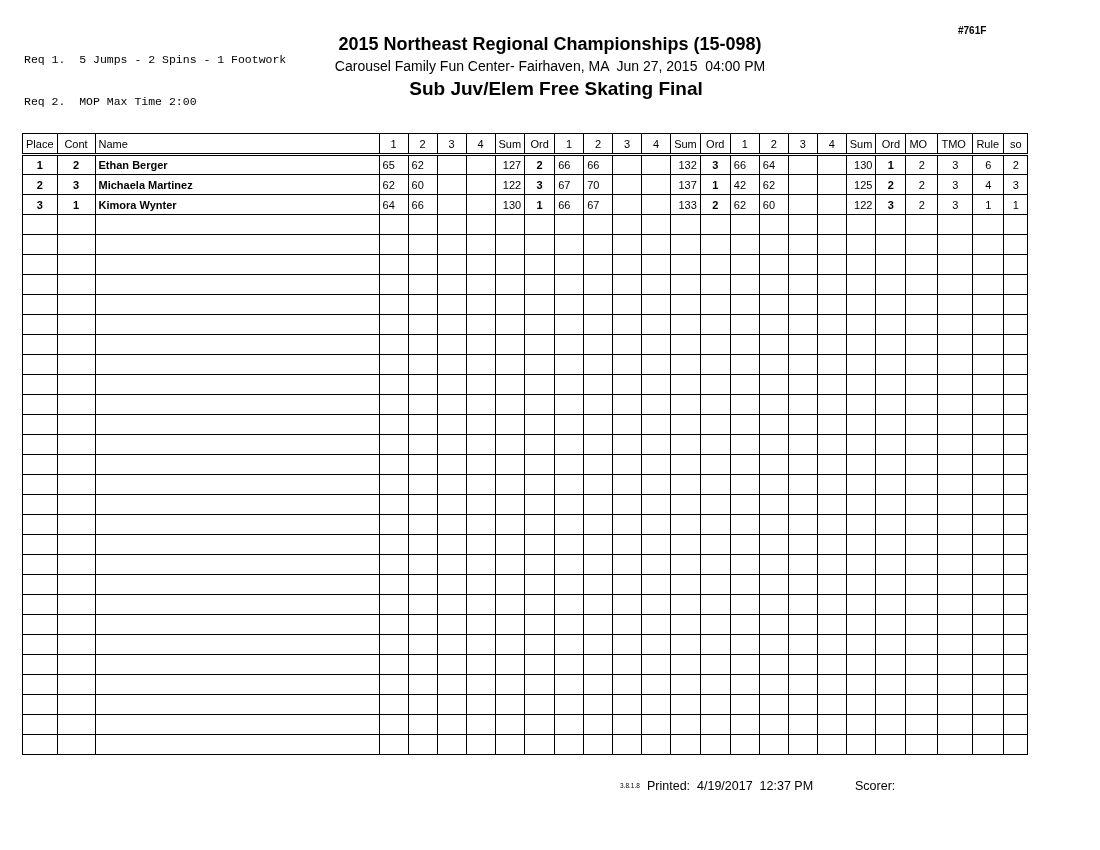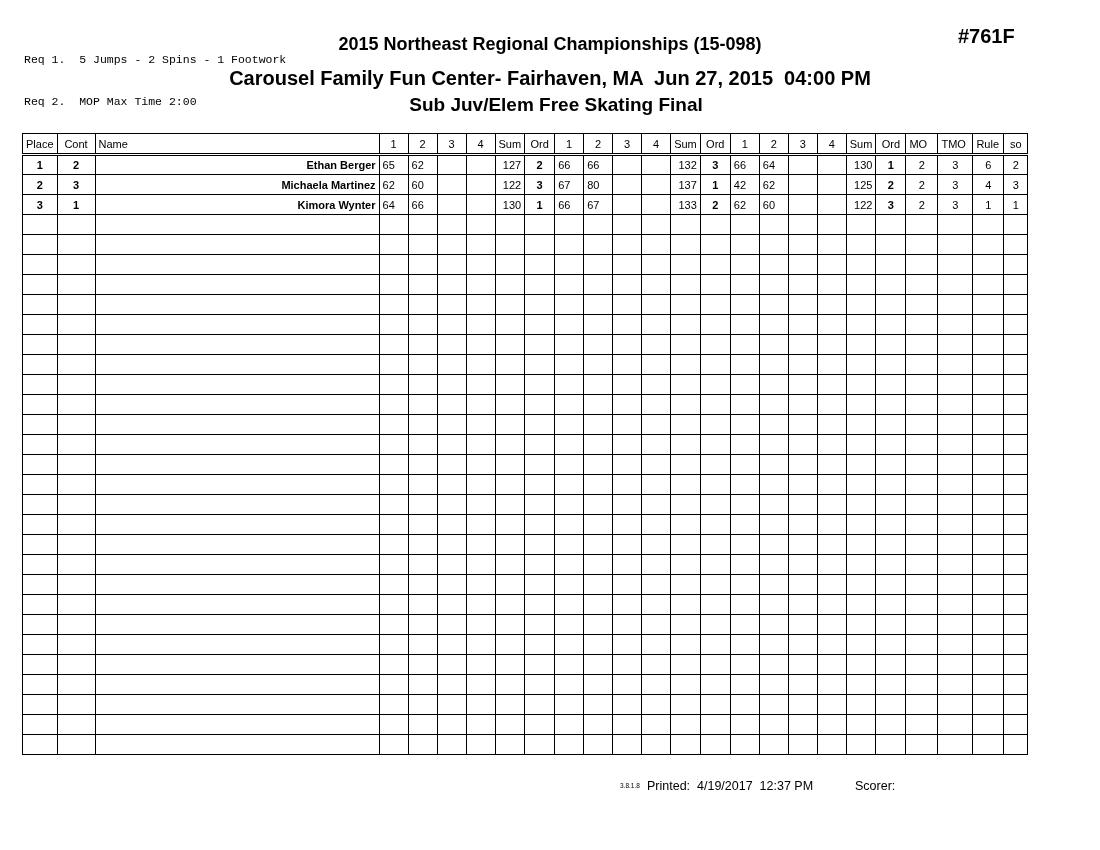--- a/index.html
+++ b/index.html
@@ -10,43 +10,43 @@
     color: #000;
   }
   .page { position: relative; width: 1100px; height: 850px; background: #fff; overflow: hidden; }
 
   .req-block {
     position: absolute; left: 24px; top: 25px;
     font-size: 11.5px; line-height: 14px; white-space: pre; font-family: Liberation Mono, monospace;
   }
   .title-block { position: absolute; left: 0; right: 0; top: 34px; text-align: center; }
   .t1 { font-size: 18px; font-weight: bold; }
-  .t2 { font-size: 20px; margin-top: 12px; white-space: pre; font-weight: bold; }
+  .t2 { font-size: 14px; margin-top: 3px; white-space: pre; }
   .t3 { font-size: 19px; font-weight: bold; margin-top: 4px; padding-left: 12px; }
   .t4 { font-size: 15px; margin-top: 6px; }
-  .event-number { position: absolute; left: 958px; top: 25px; font-size: 20px; font-weight: bold; }
+  .event-number { position: absolute; left: 958px; top: 25px; font-size: 10px; font-weight: bold; }
 
   table.results {
     position: absolute; left: 22px; top: 133px;
     border-collapse: collapse; table-layout: fixed;
   }
   table.results td {
     border: 1px solid #000;
     font-size: 11px; height: 20px;
     padding: 0 3px; white-space: nowrap; overflow: hidden;
     vertical-align: middle;
   }
   tr.judge-band td { height: 24px; }
   td.spacer { border: none; }
   td.judge-box { border: 1px solid #000; font-size: 11.5px; white-space: pre; padding-left: 4px; }
   tr.hdr td { height: 21px; border-bottom: 3px double #000; }
   td.center { text-align: center; }
   td.right  { text-align: right; padding-right: 2px; }
   td.bold   { font-weight: bold; }
-  td.name-cell { font-size: 12.5px; font-weight: bold; padding-left: 5px; text-align: right; }
+  td.name-cell { font-size: 12.5px; font-weight: bold; padding-left: 5px; }
   td.thick { border-left: 5px solid #000; border-right: 5px solid #000; text-align: center; }
   td.thick-left { border-left: 5px solid #000; }
 
   .footer { position: absolute; left: 0; top: 779px; width: 1100px; height: 20px; font-size: 12.5px; }
   .footer .version { position: absolute; left: 620px; top: 3px; font-size: 6.5px; }
   .footer .printed { position: absolute; left: 647px; top: 0; white-space: pre; }
   .footer .scorer  { position: absolute; left: 855px; top: 0; }
 </style>
 </head>
 <body>
@@ -153,21 +153,21 @@
           <td class="center bold">2</td>
           <td class="center bold">3</td>
           <td class="name-cell">Michaela Martinez</td>
           <td>62</td>
           <td>60</td>
           <td></td>
           <td></td>
           <td class="right">122</td>
           <td class="thick bold">3</td>
           <td>67</td>
-          <td>80</td>
+          <td>70</td>
           <td></td>
           <td></td>
           <td class="right">137</td>
           <td class="thick bold">1</td>
           <td>42</td>
           <td>62</td>
           <td></td>
           <td></td>
           <td class="right">125</td>
           <td class="thick bold">2</td>

